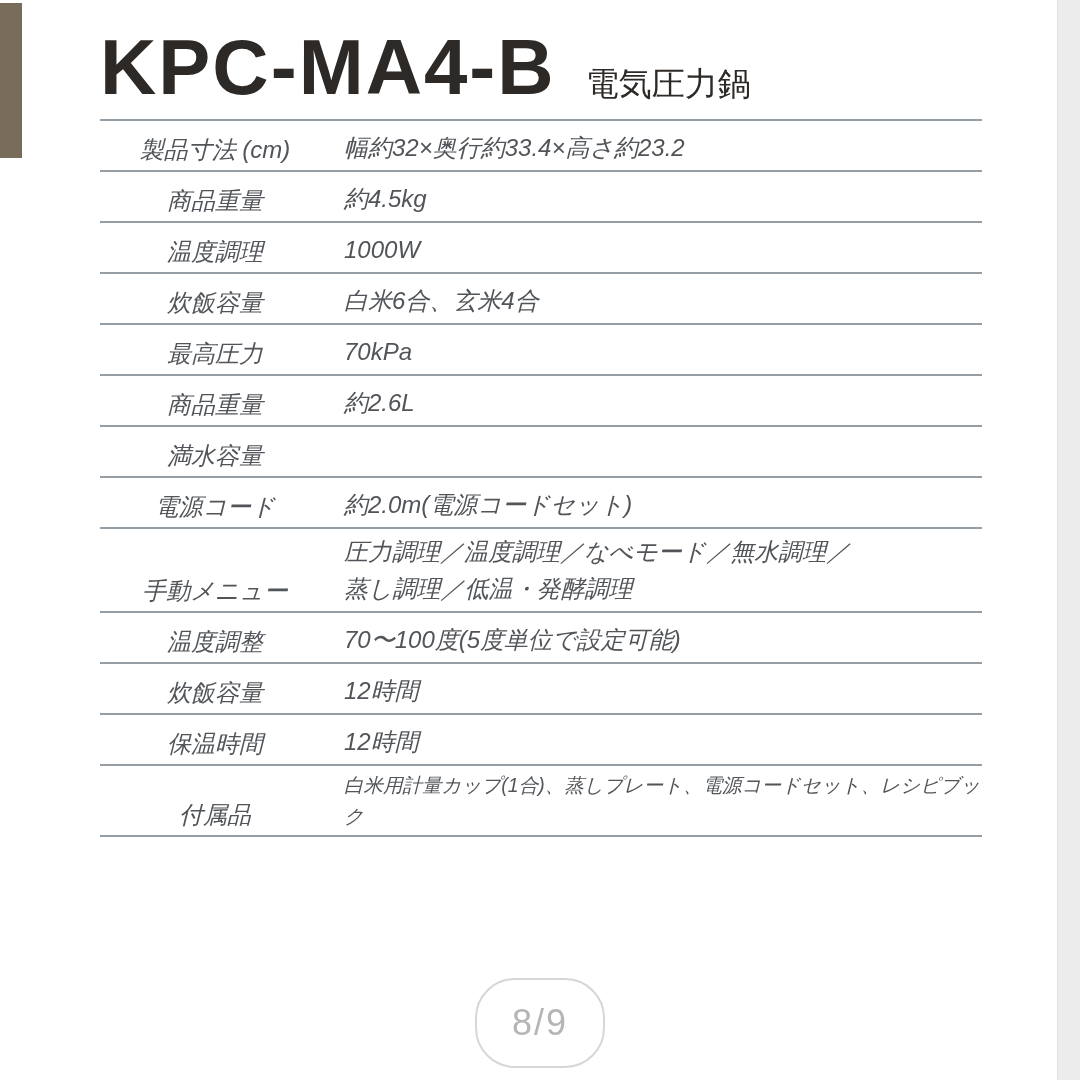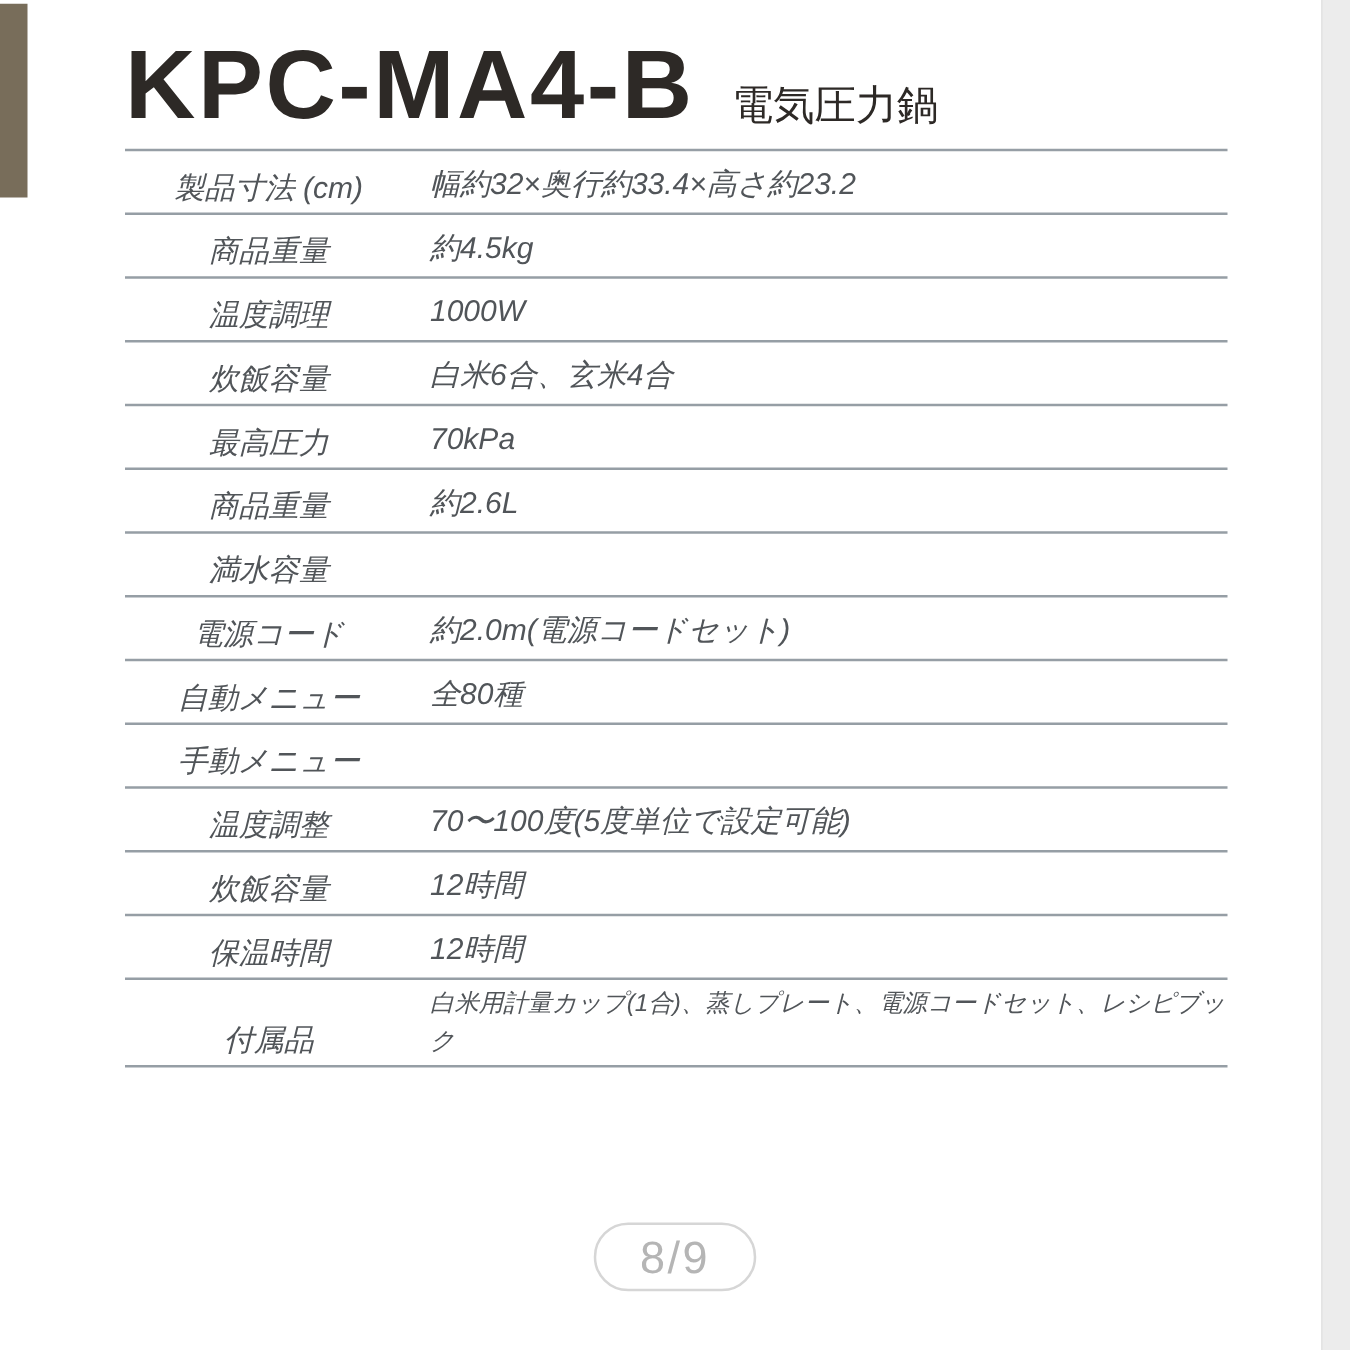--- a/index.html
+++ b/index.html
@@ -64,21 +64,21 @@
     font-size:24px;color:var(--text);
     line-height:1.55;
     white-space:pre-line;
   }
   .spec-row.small-value .value{
     font-size:19.5px;
   }
   .spec-row.small-value{min-height:46px;}
   .page-pill{
     position:absolute;left:475px;top:978px;
-    width:130px;height:55px;
+    width:130px;height:90px;
     border:2px solid var(--pill-border);
     border-radius:40px;
     display:flex;align-items:center;justify-content:center;
     background:var(--bg);
   }
   .page-pill span{
     font-size:36px;color:var(--pill-text);letter-spacing:2px;
   }
 </style>
 </head>
@@ -127,27 +127,25 @@
 
   <div class="spec-row">
     <div class="label">満水容量</div>
   </div>
 
   <div class="spec-row">
     <div class="label">電源コード</div>
     <div class="value">約2.0m(電源コードセット)</div>
   </div>
 
-  <div class="spec-row">
-    <div class="label">自動メニュー</div>
-    <div class="value">全80種</div>
-  </div>
 
   <div class="spec-row">
     <div class="label">手動メニュー</div>
+    <div class="value">圧力調理／温度調理／なべモード／無水調理／
+蒸し調理／低温・発酵調理</div>
   </div>
 
   <div class="spec-row">
     <div class="label">温度調整</div>
     <div class="value">70〜100度(5度単位で設定可能)</div>
   </div>
 
   <div class="spec-row">
     <div class="label">炊飯容量</div>
     <div class="value">12時間</div>

